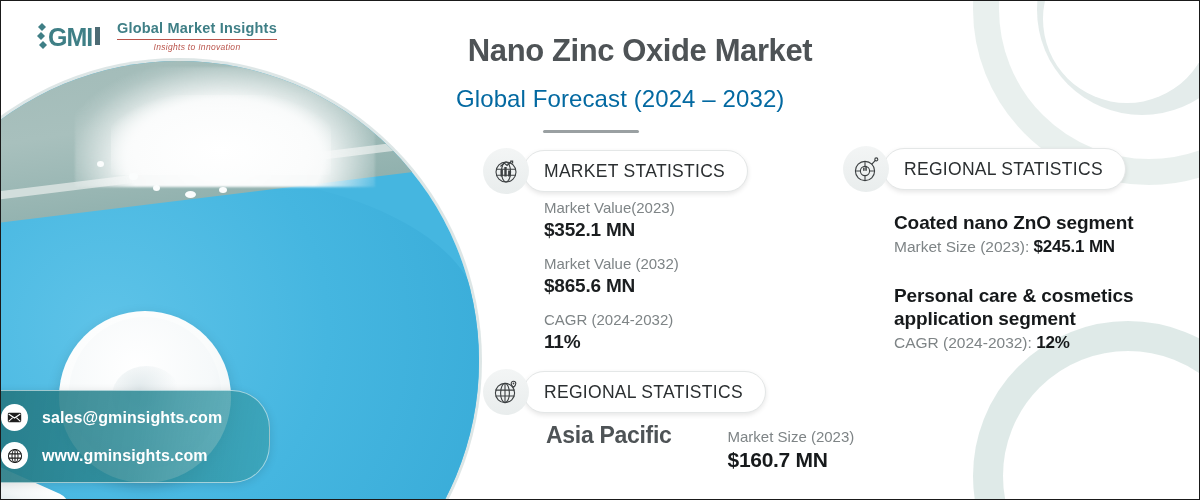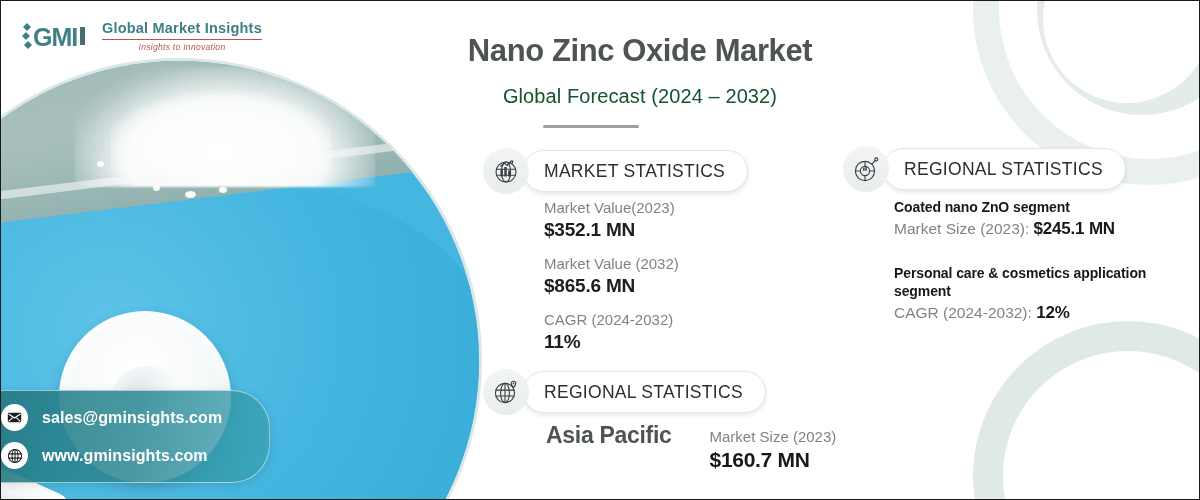--- a/index.html
+++ b/index.html
@@ -72,35 +72,35 @@
   .spoon-powder{
     position:absolute;left:190px;top:256px;width:152px;height:152px;border-radius:50%;
     background:radial-gradient(circle at 44% 34%,#ffffff 0%,#f6f9fa 58%,#e4ecee 100%);
   }
   .spoon-powder::after{
     content:"";position:absolute;left:28%;top:32%;width:46%;height:40%;border-radius:50%;
     background:radial-gradient(circle at 40% 40%,rgba(215,226,229,.75),rgba(255,255,255,0) 70%);
   }
 
   
-  .logo{position:absolute;left:18px;top:18px;display:flex;align-items:center;gap:9px;}
+  .logo{position:absolute;left:33px;top:18px;display:flex;align-items:center;gap:9px;}
   .logo-mark{display:flex;align-items:center;}
   .logo-txt{display:flex;flex-direction:column;line-height:1;}
   .logo-name{font-size:14.5px;font-weight:700;color:#3f7f86;letter-spacing:.2px;}
   .logo-rule{height:1px;background:#b9534a;margin:4px 0 3px;width:100%;}
   .logo-tag{font-size:8.5px;color:#b9534a;text-align:center;letter-spacing:.3px;font-style:italic;}
 
   
   .title-block{position:absolute;left:455px;top:32px;width:660px;}
   .title{
     font-size:31px;font-weight:700;color:#4e5356;letter-spacing:-.4px;
     margin:0;text-align:center;width:368px;
   }
   .subtitle{
-    font-size:20px;color:#14532d;margin:16px 0 0;text-align:center;width:368px;
+    font-size:24px;color:#0369a1;margin:16px 0 0;width:368px;
     font-weight:400;letter-spacing:.1px;
   }
   .title-rule{width:96px;height:3px;background:#9aa0a2;margin:17px 0 0 87px;border-radius:2px;}
 
   
   .pill{position:absolute;display:flex;align-items:center;}
   .pill-badge{
     width:46px;height:46px;border-radius:50%;
     background:linear-gradient(180deg,#f3f5f5 0%,#e9eded 100%);
     display:flex;align-items:center;justify-content:center;flex:0 0 auto;
@@ -117,26 +117,26 @@
   .pill-segment{left:842px;top:145px;}
   .pill-regional{left:482px;top:368px;}
 
   
   .stats-market{position:absolute;left:543px;top:198px;width:300px;}
   .sm-label{font-size:15px;color:#7e8486;line-height:1.15;margin:0 0 3px;}
   .sm-value{font-size:19px;font-weight:700;color:#1b1e20;line-height:1.15;margin:0 0 14px;letter-spacing:-.2px;}
   .sm-value.last{margin-bottom:0;}
 
   .stats-segment{position:absolute;left:893px;top:198px;width:296px;}
-  .ss-title{font-size:14px;font-weight:700;color:#16191b;margin:0 0 3px;line-height:1.22;letter-spacing:-.1px;}
+  .ss-title{font-size:19px;font-weight:700;color:#16191b;margin:12px 0 3px;line-height:1.22;letter-spacing:-.1px;}
   .ss-line{font-size:15.5px;color:#7e8486;margin:0 0 26px;line-height:1.2;}
   .ss-line b{color:#16191b;font-size:17px;font-weight:700;letter-spacing:-.2px;}
   .ss-line.last{margin-bottom:0;}
 
-  .stats-regional{position:absolute;left:545px;top:422px;display:flex;align-items:flex-start;gap:38px;}
+  .stats-regional{position:absolute;left:545px;top:422px;display:flex;align-items:flex-start;gap:56px;}
   .rg-region{font-size:23px;font-weight:700;color:#4e5356;line-height:1.1;letter-spacing:-.3px;}
   .rg-right{padding-top:5px;}
   .rg-label{font-size:15px;color:#7e8486;margin:0 0 3px;line-height:1.15;}
   .rg-value{font-size:21px;font-weight:700;color:#16191b;margin:0;letter-spacing:-.3px;}
 
   
   .contact{
     position:absolute;left:-22px;bottom:16px;width:268px;padding:13px 0 13px 22px;
     border-radius:0 38px 38px 0;
     background:linear-gradient(100deg,rgba(36,118,128,.92) 0%,rgba(45,138,150,.86) 55%,rgba(56,160,176,.72) 100%);

